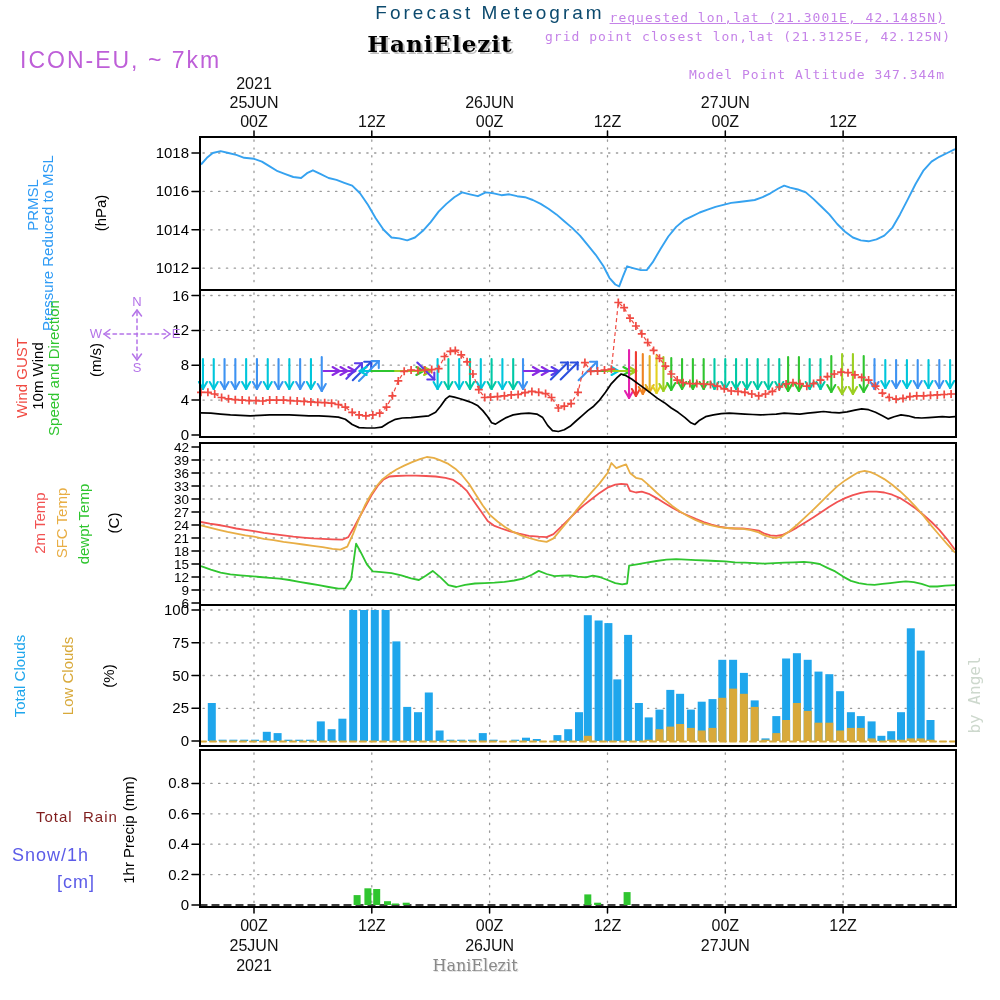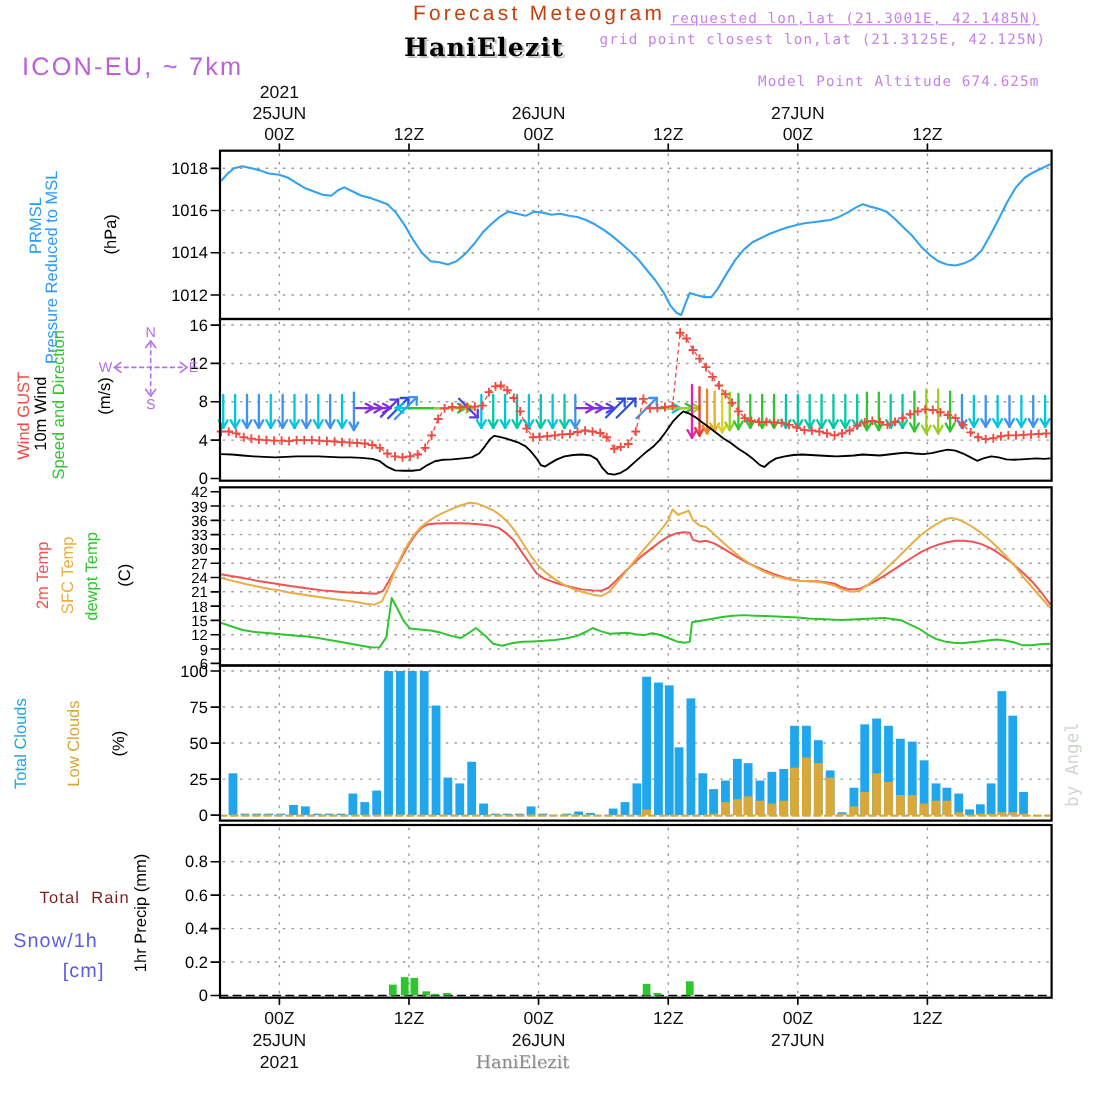--- a/index.html
+++ b/index.html
@@ -17,25 +17,25 @@
   .footer-station{left:325px;top:956px;width:300px;text-align:center;font-size:16px;
                   font-family:"DejaVu Serif",serif;text-shadow:1px 1px 0 #e0e0e0;}
   .byangel{left:875px;top:685px;width:200px;font-size:16px;font-family:"DejaVu Sans Mono",monospace;}
   svg text{font-family:"Liberation Sans",sans-serif;}
 </style>
 </head>
 <body>
 
 <div class="stage">
 
-  <div class="lab figtitle" style="color: #c2410c;">Forecast Meteogram</div>
+  <div class="lab figtitle" style="color: #0c4a6e;">Forecast Meteogram</div>
   <div class="lab hdr-right" style="top: 10px; color: rgb(197, 131, 232); text-decoration: underline;">requested lon,lat (21.3001E, 42.1485N)</div>
   <div class="lab station">HaniElezit</div>
   <div class="lab hdr-right" style="top: 29px; color: rgb(197, 131, 232);">grid point closest lon,lat (21.3125E, 42.125N)</div>
-  <div class="lab hdr-right" style="top: 67px; color: rgb(197, 131, 232);">Model Point Altitude 674.625m</div>
+  <div class="lab hdr-right" style="top: 67px; color: rgb(197, 131, 232);">Model Point Altitude 347.344m</div>
   <div class="lab model" style="color: rgb(190, 95, 216);">ICON-EU, ~ 7km</div>
 
   <div class="vlab" style="left: -117px; top: 195px; color: rgb(46, 155, 245);">PRMSL</div>
   <div class="vlab" style="left: -102px; top: 233px; color: rgb(46, 155, 245);">Pressure Reduced to MSL</div>
   <div class="vlab" style="left: -49px; top: 203px; color: rgb(0, 0, 0);">(hPa)</div>
 
   <div class="vlab" style="left: -128px; top: 368px; color: rgb(240, 74, 66);">Wind GUST</div>
   <div class="vlab" style="left: -112px; top: 366px; color: rgb(0, 0, 0);">10m Wind</div>
   <div class="vlab" style="left: -96px; top: 358px; color: rgb(47, 197, 47);">Speed and Direction</div>
   <div class="vlab" style="left: -54px; top: 350px; color: rgb(0, 0, 0);">(m/s)</div>

